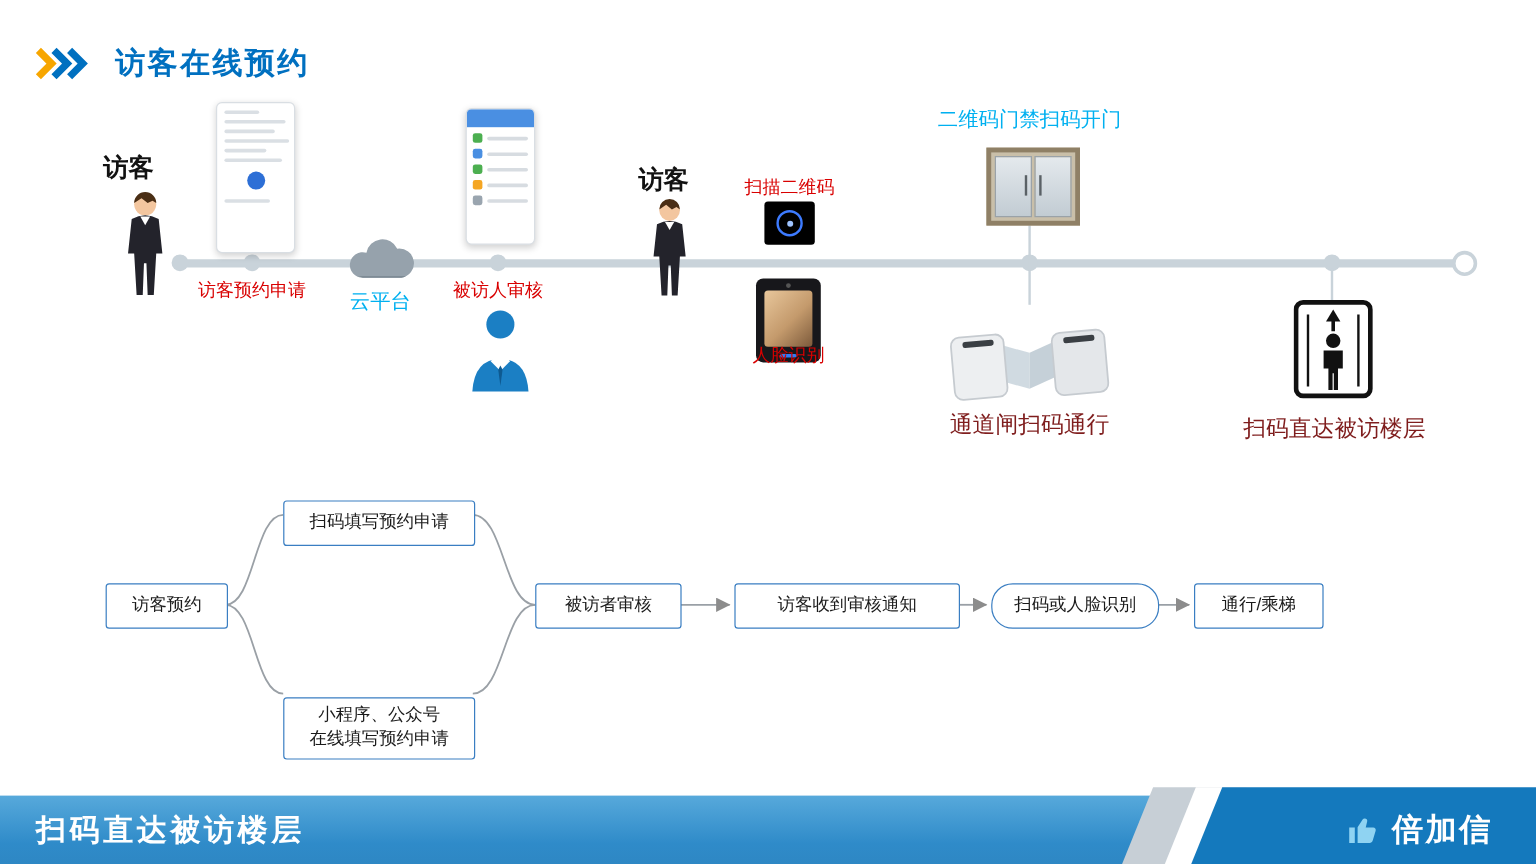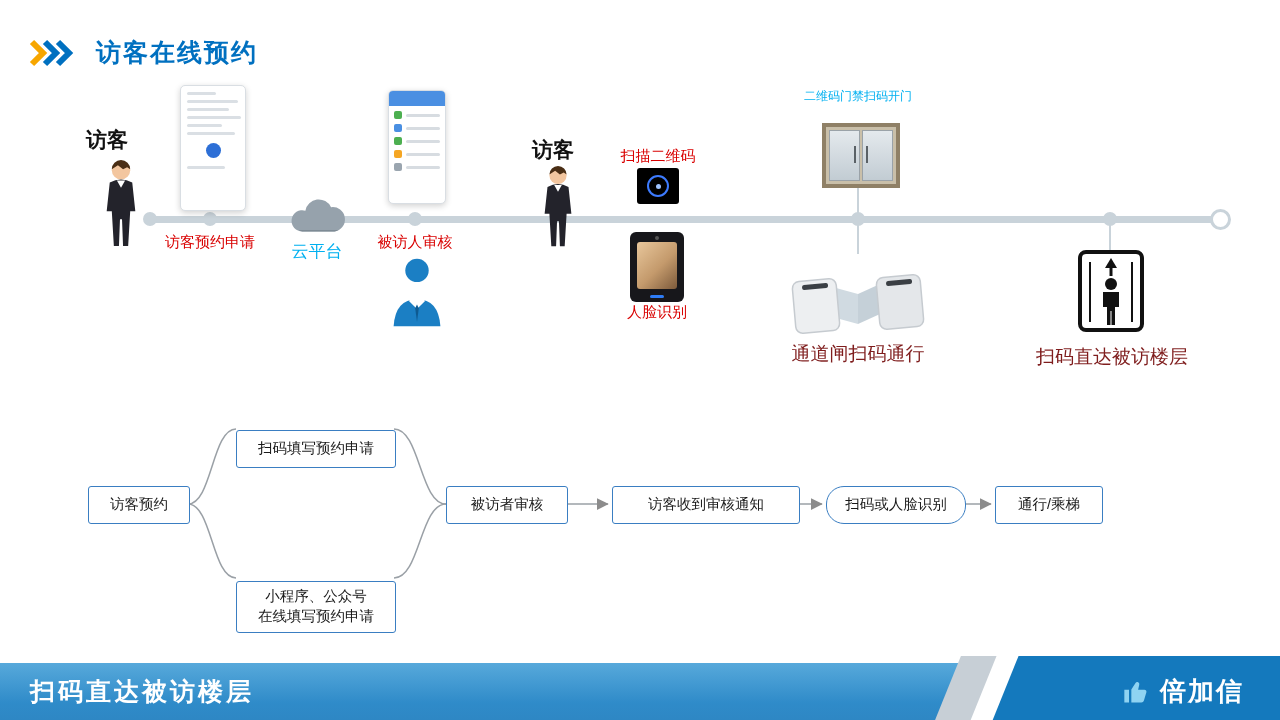--- a/index.html
+++ b/index.html
@@ -156,23 +156,23 @@
   <div class="qr">
     <div class="qr-ring">
         <div class="qr-dot"></div>
       </div>
   </div>
   <div class="face-dev">
     <div class="face-cam"></div>
     <div class="face-scr"></div>
     <div class="face-led"></div>
   </div>
-  <div class="tl-label red" style="left:622px;top:303px;width:70px;">人脸识别</div>
-
-  <div class="tl-label cyan" style="left:768px;top:88px;width:180px;font-size:12px;">二维码门禁扫码开门</div>
+  <div class="tl-label red" style="left:622px;top:287px;width:70px;">人脸识别</div>
+
+  <div class="tl-label cyan" style="left:768px;top:88px;width:180px;font-size:17px;">二维码门禁扫码开门</div>
   <div class="door">
     <div class="door-panel">
         <div class="door-handle" style="right:3px;"></div>
       </div>
     <div class="door-panel">
         <div class="door-handle" style="left:3px;"></div>
       </div>
   </div>
 
   <svg class="fig" style="left:786px;top:252px;" width="142" height="88" viewBox="0 0 142 88">
@@ -205,21 +205,21 @@
     <path d="M188 104 C212 104 212 29 236 29" fill="none" stroke="#9AA0A6" stroke-width="1.5"></path>
     <path d="M188 104 C212 104 212 178 236 178" fill="none" stroke="#9AA0A6" stroke-width="1.5"></path>
     <path d="M394 29 C420 29 420 104 446 104" fill="none" stroke="#9AA0A6" stroke-width="1.5"></path>
     <path d="M394 178 C420 178 420 104 446 104" fill="none" stroke="#9AA0A6" stroke-width="1.5"></path>
     <line x1="566" y1="104" x2="608" y2="104" stroke="#9AA0A6" stroke-width="1.5" marker-end="url(#arw)"></line>
     <line x1="798" y1="104" x2="822" y2="104" stroke="#9AA0A6" stroke-width="1.5" marker-end="url(#arw)"></line>
     <line x1="964" y1="104" x2="991" y2="104" stroke="#9AA0A6" stroke-width="1.5" marker-end="url(#arw)"></line>
   </svg>
 
   <div class="flow-box" style="left:88px;top:486px;width:100px;height:36px;">访客预约</div>
-  <div class="flow-box" style="left:236px;top:430px;width:158px;height:36px;">扫码填写预约申请</div>
+  <div class="flow-box" style="left:236px;top:417px;width:158px;height:36px;">扫码填写预约申请</div>
   <div class="flow-box" style="left:236px;top:553px;width:158px;height:50px;margin-top:28px;">小程序、公众号
 在线填写预约申请</div>
   <div class="flow-box" style="left:446px;top:486px;width:120px;height:36px;">被访者审核</div>
   <div class="flow-box" style="left:612px;top:486px;width:186px;height:36px;">访客收到审核通知</div>
   <div class="flow-box" style="left:826px;top:486px;width:138px;height:36px;border-radius:18px;">扫码或人脸识别</div>
   <div class="flow-box" style="left:995px;top:486px;width:106px;height:36px;">通行/乘梯</div>
 
   <div class="footer">
     <div class="f-gray"></div>
     <div class="f-white"></div>

